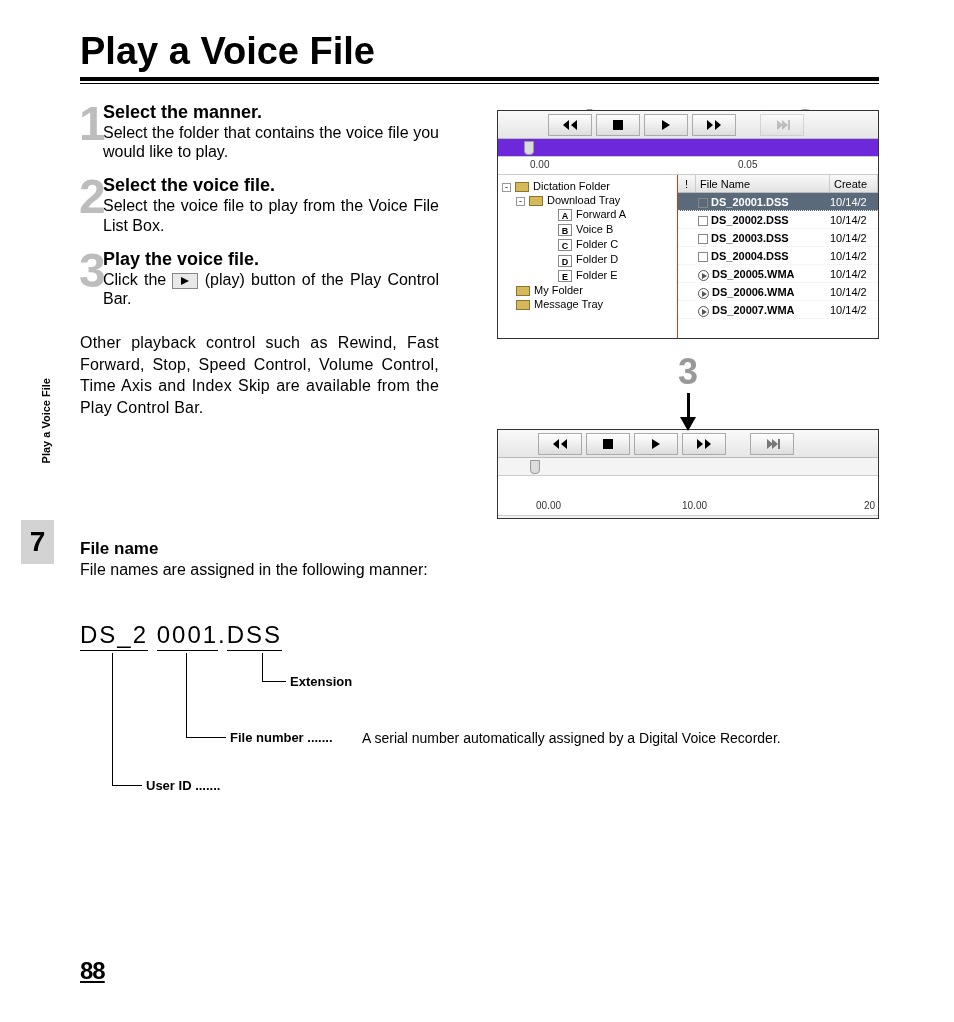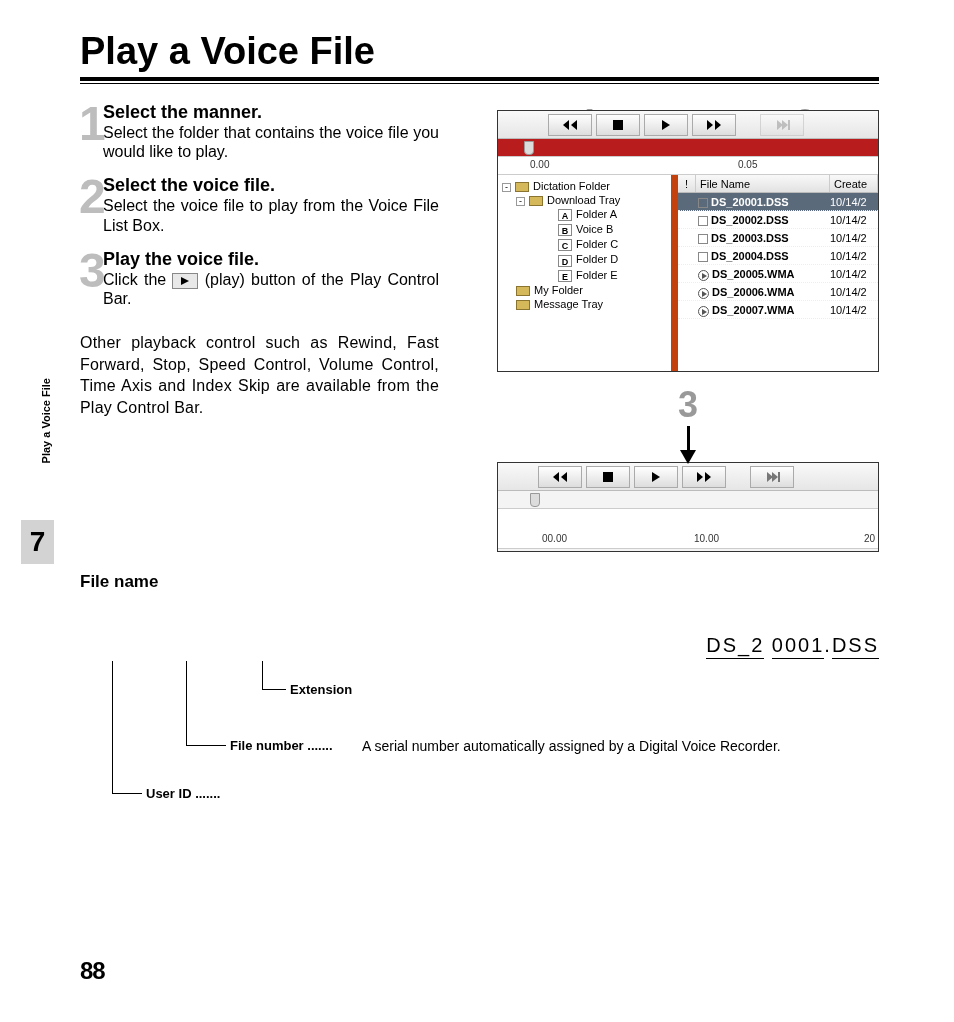--- a/index.html
+++ b/index.html
@@ -13,46 +13,46 @@
   .step { position: relative; margin-bottom: 14px; }
   .bignum { position: absolute; left: -1px; top: -6px; font-size: 48px; font-weight: bold; color: #bdbdbd; font-family: "Arial Narrow", Arial, sans-serif; }
   .step-header { font-weight: bold; font-size: 18px; margin-left: 23px; }
   .step-body { font-size: 16px; margin-left: 23px; text-align: justify; line-height: 1.2; }
   .other { font-size: 16px; text-align: justify; line-height: 1.35; letter-spacing: 0.2px; }
   .inline-play { display: inline-block; border: 1px solid #888; background: #e8e8e8; padding: 0 8px; vertical-align: middle; line-height: 14px; height: 16px; }
   .inline-play::before { content: ""; display: inline-block; border-left: 8px solid #000; border-top: 4px solid transparent; border-bottom: 4px solid transparent; vertical-align: middle; }
   
   .sidelabel { position: absolute; left: 40px; top: 378px; writing-mode: vertical-rl; text-orientation: mixed; font-size: 11px; font-weight: bold; transform: rotate(180deg); transform-origin: center; }
   .section-tab { position: absolute; left: 21px; top: 520px; width: 33px; height: 44px; background: #d3d3d3; color: #000; font-weight: bold; font-size: 28px; text-align: center; line-height: 44px; font-family: "Arial Narrow", Arial, sans-serif; }
-  .pagenum { position: absolute; left: 80px; bottom: 37px; font-size: 24px; font-weight: bold; font-family: "Arial Narrow", Arial, sans-serif; letter-spacing: -1px; }
+  .pagenum { position: absolute; left: 80px; bottom: 37px; font-size: 24px; font-weight: bold; font-family: "Arial Narrow", Arial, sans-serif; letter-spacing: -1px; text-decoration: underline; }
   
   .callout-num { font-size: 36px; font-weight: bold; color: #999; font-family: "Arial Narrow", Arial, sans-serif; text-align: center; }
   .arrow-down { width: 0; height: 0; border-left: 8px solid transparent; border-right: 8px solid transparent; border-top: 14px solid #000; margin: 0 auto; }
   .arrow-stem { width: 3px; height: 40px; background: #000; margin: 0 auto; }
   .callouts-top { position: relative; height: 60px; }
   .callouts-top .c1 { position: absolute; left: 100px; top: 0; }
   .callouts-top .c2 { position: absolute; left: 316px; top: 0; }
-  .screenshot1 { border: 1px solid #333; width: 382px; height: 262px; overflow: hidden; background: #b91c1c; position: relative; margin-left: 18px; }
+  .screenshot1 { border: 1px solid #333; width: 382px; height: 229px; overflow: hidden; background: #6d28d9; position: relative; margin-left: 18px; }
   .toolbar { height: 28px; background: linear-gradient(#f9f9f9,#e6e6e6); border-bottom: 1px solid #bbb; display: flex; align-items: center; gap: 4px; padding-left: 50px; }
   .tbtn { width: 44px; height: 22px; border: 1px solid #aaa; background: linear-gradient(#fff,#ddd); display: flex; align-items: center; justify-content: center; }
   .icon-rw::before { content:""; border-right:6px solid #000; border-top:5px solid transparent; border-bottom:5px solid transparent; display:inline-block; margin-right:2px; }
   .icon-rw::after { content:""; border-right:6px solid #000; border-top:5px solid transparent; border-bottom:5px solid transparent; display:inline-block; }
   .icon-stop::before { content:""; width:10px; height:10px; background:#000; display:inline-block; }
   .icon-play::before { content:""; border-left:8px solid #000; border-top:5px solid transparent; border-bottom:5px solid transparent; display:inline-block; }
   .icon-ff::before { content:""; border-left:6px solid #000; border-top:5px solid transparent; border-bottom:5px solid transparent; display:inline-block; margin-right:2px; }
   .icon-ff::after { content:""; border-left:6px solid #000; border-top:5px solid transparent; border-bottom:5px solid transparent; display:inline-block; }
   .icon-end { opacity:.4; }
   .icon-end::before { content:""; border-left:6px solid #777; border-top:5px solid transparent; border-bottom:5px solid transparent; display:inline-block; }
   .icon-end::after { content:""; border-left:6px solid #777; border-top:5px solid transparent; border-bottom:5px solid transparent; display:inline-block; margin-left:-1px; box-shadow: 2px 0 0 #777; }
   .slider-row { height:18px; position:relative; border-bottom:1px solid #ccc; }
   .slider-thumb { position:absolute; left:26px; top:2px; width:10px; height:14px; background:#dcdcdc; border:1px solid #999; border-radius:0 0 4px 4px; }
   .ruler { height:18px; background:#fff; position:relative; font-size:10px; color:#333; border-bottom:1px solid #ccc; }
   .tick { position:absolute; top:2px; }
   .panes { display:flex; height:calc(100% - 64px); }
-  .tree { width:180px; border-right:7px solid #c2410c; background:#fff; font-size:11px; padding:4px; }
+  .tree { width:180px; border-right:1px solid #c2410c; background:#fff; font-size:11px; padding:4px; }
   .tree-row { white-space:nowrap; padding:1px 0; }
   .indent1 { padding-left:14px; }
   .indent3 { padding-left:56px; }
   .folder-icon { display:inline-block; width:14px; height:10px; background:#d4b85a; border:1px solid #8a7430; vertical-align:middle; margin-right:4px; }
   .letter-icon { display:inline-block; width:14px; height:12px; border:1px solid #888; background:#fff; font-size:9px; line-height:12px; text-align:center; font-weight:bold; vertical-align:middle; margin-right:4px; }
   .expander { display:inline-block; width:9px; height:9px; border:1px solid #999; font-size:9px; line-height:7px; text-align:center; margin-right:4px; }
   .list { flex:1; background:#fff; font-size:11px; }
   .list-header { display:flex; background:linear-gradient(#f9f9f9,#e2e2e2); border-bottom:1px solid #bbb; height:18px; line-height:18px; }
   .lh-cell { border-right:1px solid #ccc; padding:0 4px; }
   .lh1 { width:18px; text-align:center; }
@@ -67,21 +67,21 @@
   .wma-icon { display:inline-block; width:11px; height:11px; border:1px solid #555; border-radius:50%; margin-right:3px; vertical-align:middle; position:relative; }
   .wma-icon::after { content:""; position:absolute; left:3px; top:2px; border-left:5px solid #555; border-top:3px solid transparent; border-bottom:3px solid transparent; }
   
   .callout3-block { margin-top: 12px; margin-left: 18px; width:382px; }
   .screenshot2 { border: 1px solid #333; width: 382px; height: 90px; overflow: hidden; background: #f4f4f4; }
   .toolbar2 { height: 28px; background: linear-gradient(#f9f9f9,#e6e6e6); border-bottom: 1px solid #bbb; display: flex; align-items: center; gap: 4px; padding-left: 40px; }
   
   .filename-section { margin-top: 20px; margin-right: 75px; }
   .fn-title { font-weight:bold; font-size:17px; }
   .fn-desc { font-size:16px; margin-top:2px; }
-  .fn-example { font-size:20px; letter-spacing:2px; margin-top:42px; margin-left: 0; text-align: right; }
+  .fn-example { font-size:24px; letter-spacing:2px; margin-top:42px; margin-left: 0; }
   .fn-example span { border-bottom:1px solid #000; padding-bottom:2px; }
   .diagram { position:relative; height:190px; margin-top:4px; }
   .line-v { position:absolute; width:1px; background:#000; }
   .line-h { position:absolute; height:1px; background:#000; }
   .diag-label { position:absolute; font-size:13px; font-weight:bold; }
   .diag-text { position:absolute; font-size:14px; }
   .arrow-wrap-1 { position:absolute; left: 104px; top: 38px; }
   .arrow-wrap-2 { position:absolute; left: 320px; top: 38px; }
   .arrow-wrap-3 { position:absolute; left: 210px; top: 0; }
 </style>
@@ -151,21 +151,21 @@
             <div class="slider-thumb"></div>
           </div>
           <div class="ruler">
             <span class="tick" style="left:32px">0.00</span>
             <span class="tick" style="left:240px">0.05</span>
           </div>
           <div class="panes">
             <div class="tree">
               <div class="tree-row"><span class="expander">-</span><span class="folder-icon"></span><span>Dictation Folder</span></div>
               <div class="tree-row indent1"><span class="expander">-</span><span class="folder-icon"></span><span>Download Tray</span></div>
-              <div class="tree-row indent3"><span class="letter-icon">A</span><span>Folder A</span></div>
+              <div class="tree-row indent3"><span class="letter-icon">A</span><span>Forward A</span></div>
               <div class="tree-row indent3"><span class="letter-icon">B</span><span>Voice B</span></div>
               <div class="tree-row indent3"><span class="letter-icon">C</span><span>Folder C</span></div>
               <div class="tree-row indent3"><span class="letter-icon">D</span><span>Folder D</span></div>
               <div class="tree-row indent3"><span class="letter-icon">E</span><span>Folder E</span></div>
               <div class="tree-row indent1"><span class="folder-icon"></span><span>My Folder</span></div>
               <div class="tree-row indent1"><span class="folder-icon"></span><span>Message Tray</span></div>
             </div>
             <div class="list">
               <div class="list-header">
                 <div class="lh-cell lh1">!</div>
@@ -225,31 +225,32 @@
             <div class="tbtn icon-rw"></div>
             <div class="tbtn icon-stop"></div>
             <div class="tbtn icon-play"></div>
             <div class="tbtn icon-ff"></div>
             <div class="tbtn icon-end" style="margin-left:20px;opacity:1;"></div>
           </div>
           <div class="slider-row">
             <div class="slider-thumb" style="left:32px;"></div>
           </div>
           <div class="ruler" style="height:40px;">
-            <span class="tick" style="left:44px; top:24px;">00.00</span>
-            <span class="tick" style="left:196px; top:24px;">10.00</span>
+            <span class="tick" style="left:38px; top:24px;">00.00</span>
+            <span class="tick" style="left:184px; top:24px;">10.00</span>
             <span class="tick" style="left:366px; top:24px;text-align:center;">20</span>
           </div>
         </div>
       </div>
     </div>
   </div>
 
   <div class="filename-section">
     <div class="fn-title">File name</div>
+    <div class="fn-desc">File names are assigned in the following manner:</div>
     <div class="fn-example">
       <span>DS_2</span>&nbsp;<span>0001</span><span style="border:none;">.</span><span>DSS</span>
     </div>
 
     <div class="diagram">
 
       <div class="line-v" style="left:182px; top:0; height:28px;"></div>
       <div class="line-h" style="left:182px; top:28px; width:24px;"></div>
       <div class="diag-label" style="left:210px; top:21px;">Extension</div>
 

